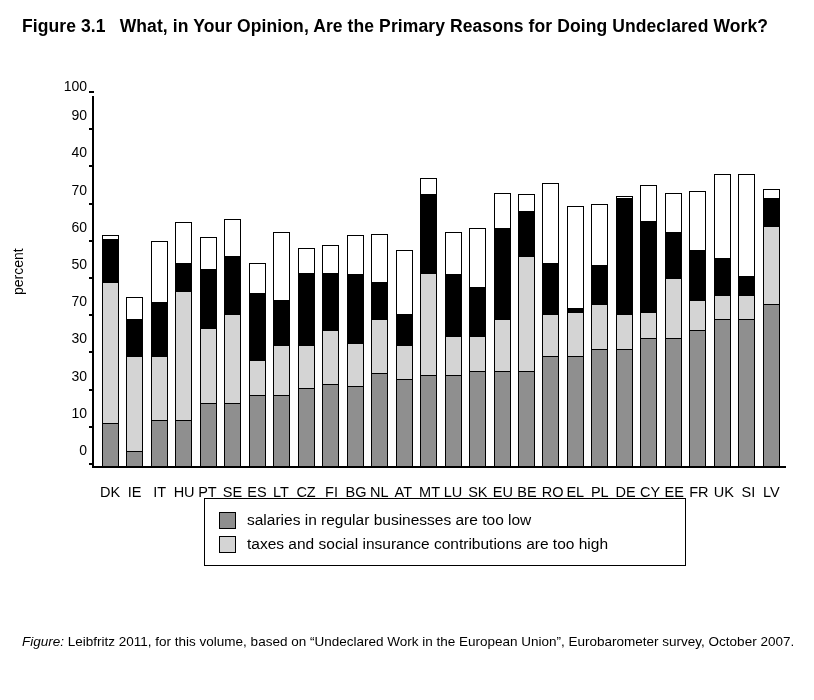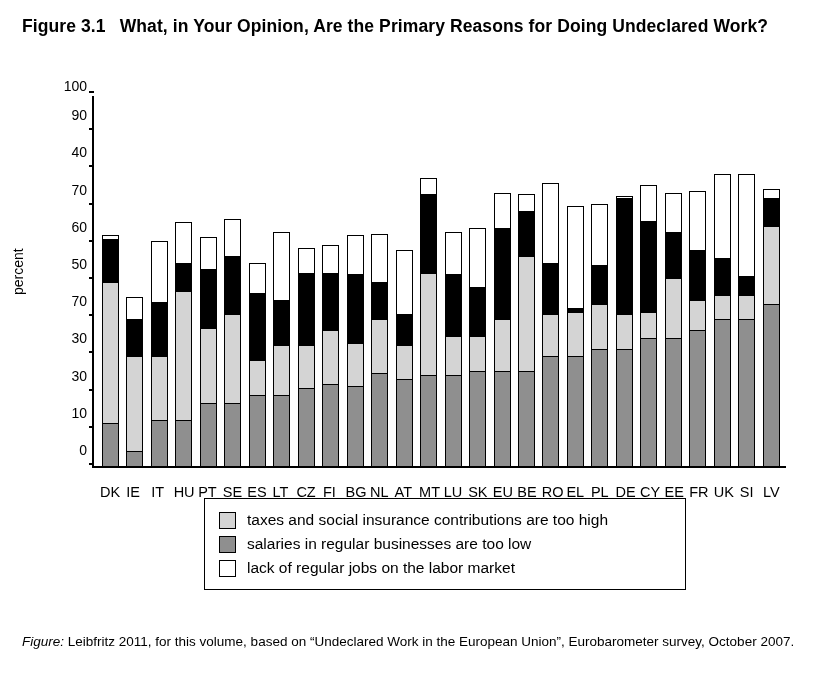--- a/index.html
+++ b/index.html
@@ -88,21 +88,21 @@
     left:92px; top:404px;
     width:694px; height:24px;
     display:flex;
     justify-content:space-between;
     padding:0 6px 0 8px;
     box-sizing:border-box;
   }
   .xlabel{
     width:17px;
     flex:0 0 auto;
-    text-align:center;
+    text-align:right;
     font-size:14.5px;
     white-space:nowrap;
   }
   .legend{
     position:absolute;
     left:204px; top:498px;
     width:482px;
     border:1.5px solid #000;
     padding:9px 12px 9px 14px;
     box-sizing:border-box;
@@ -363,28 +363,24 @@
       <div class="xlabel">EE</div>
       <div class="xlabel">FR</div>
       <div class="xlabel">UK</div>
       <div class="xlabel">SI</div>
       <div class="xlabel">LV</div>
     </div>
 </div>
 
 <div class="legend">
   <div class="legend-row">
-    <span class="swatch sw2"></span>
-    <span>taxes and social insurance contributions are too high</span>
-  </div>
-  <div class="legend-row">
     <span class="swatch sw1"></span>
     <span>salaries in regular businesses are too low</span>
   </div>
   <div class="legend-row">
-    <span class="swatch sw4"></span>
-    <span>lack of regular jobs on the  labor market</span>
+    <span class="swatch sw2"></span>
+    <span>taxes and social insurance contributions are too high</span>
   </div>
 </div>
 
 <div class="source">
   <span class="src-word">Figure:</span><span> Leibfritz 2011, for this volume, based on “Undeclared Work in the European Union”, Eurobarometer survey, October 2007.</span>
 </div>
 
 </body></html>

